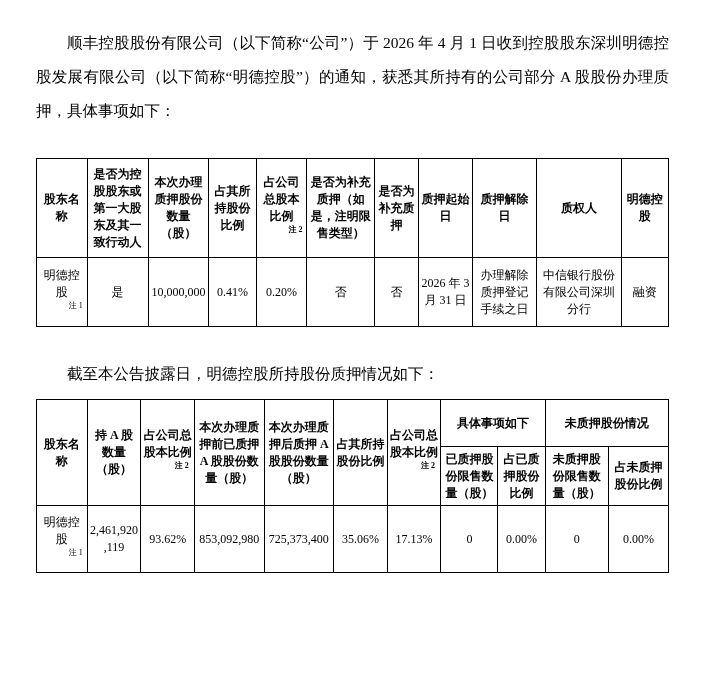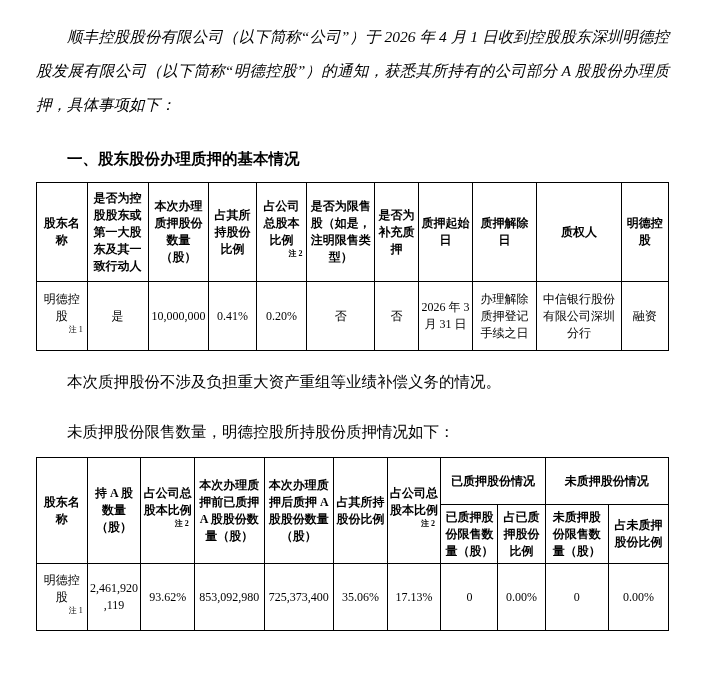--- a/index.html
+++ b/index.html
@@ -23,22 +23,21 @@
     box-sizing: border-box;
   }
   .para {
     margin: 0 36px 0 36px;
     text-align: justify;
     line-height: 34px;
     font-size: 15.5px;
     text-indent: 2em;
   }
   .para-top {
-    margin-top: 6px;
-    font-style: italic;
+    margin-top: 12px;
   }
   .heading {
     margin: 0 36px;
     font-weight: bold;
     font-size: 15.5px;
     line-height: 30px;
     text-indent: 2em;
   }
   .spacer-lg { height: 22px; }
   .spacer-md { height: 14px; }
@@ -83,21 +82,20 @@
 <body>
 
 <div class="page">
 
   <div class="spacer-md"></div>
 
   <p class="para para-top">顺丰控股股份有限公司（以下简称“公司”）于 2026 年 4 月 1 日收到控股股东深圳明德控股发展有限公司（以下简称“明德控股”）的通知，获悉其所持有的公司部分 A 股股份办理质押，具体事项如下：</p>
 
   <div class="spacer-lg"></div>
 
-  <h2 class="heading">一、股东股份办理质押的基本情况</h2>
 
   <div class="spacer-sm"></div>
 
   <table class="doc-table t1">
     <colgroup>
       <col style="width:7.5%">
       <col style="width:9%">
       <col style="width:9%">
       <col style="width:7%">
       <col style="width:7.5%">
@@ -108,21 +106,21 @@
       <col style="width:12.5%">
       <col style="width:7%">
     </colgroup>
     <thead>
       <tr class="hdr-row">
         <th>股东名称</th>
         <th>是否为控股股东或第一大股东及其一致行动人</th>
         <th>本次办理质押股份数量（股）</th>
         <th>占其所持股份比例</th>
         <th><span>占公司总股本比例</span><sup>注 2</sup></th>
-        <th>是否为限售股（如是，注明限售类型）</th>
+        <th>是否为补充质押（如是，注明限售类型）</th>
         <th>是否为补充质押</th>
         <th>质押起始日</th>
         <th>质押解除日</th>
         <th>质权人</th>
         <th>明德控股</th>
       </tr>
     </thead>
     <tbody>
       <tr class="body-row">
         <td><span>明德控股</span><sup>注 1</sup></td>
@@ -135,28 +133,27 @@
         <td>2026 年 3 月 31 日</td>
         <td>办理解除质押登记手续之日</td>
         <td>中信银行股份有限公司深圳分行</td>
         <td>融资</td>
       </tr>
     </tbody>
   </table>
 
   <div class="spacer-md"></div>
 
-  <p class="para">本次质押股份不涉及负担重大资产重组等业绩补偿义务的情况。</p>
-
-  <div class="spacer-sm"></div>
-
-
-  <div class="spacer-sm"></div>
-
-  <p class="para">未质押股份限售数量，明德控股所持股份质押情况如下：</p>
+
+  <div class="spacer-sm"></div>
+
+
+  <div class="spacer-sm"></div>
+
+  <p class="para">截至本公告披露日，明德控股所持股份质押情况如下：</p>
 
   <div class="spacer-sm"></div>
 
   <table class="doc-table t2">
     <colgroup>
       <col style="width:8%">
       <col style="width:8.5%">
       <col style="width:8.5%">
       <col style="width:11%">
       <col style="width:11%">
@@ -169,21 +166,21 @@
     </colgroup>
     <thead>
       <tr class="hdr2-row1">
         <th rowspan="2">股东名称</th>
         <th rowspan="2">持 A 股数量（股）</th>
         <th rowspan="2"><span>占公司总股本比例</span><sup>注 2</sup></th>
         <th rowspan="2">本次办理质押前已质押 A 股股份数量（股）</th>
         <th rowspan="2">本次办理质押后质押 A 股股份数量（股）</th>
         <th rowspan="2">占其所持股份比例</th>
         <th rowspan="2"><span>占公司总股本比例</span><sup>注 2</sup></th>
-        <th colspan="2">已质押股份情况</th>
+        <th colspan="2">具体事项如下</th>
         <th colspan="2">未质押股份情况</th>
       </tr>
       <tr class="hdr2-row2">
         <th>已质押股份限售数量（股）</th>
         <th>占已质押股份比例</th>
         <th>未质押股份限售数量（股）</th>
         <th>占未质押股份比例</th>
       </tr>
     </thead>
     <tbody>

